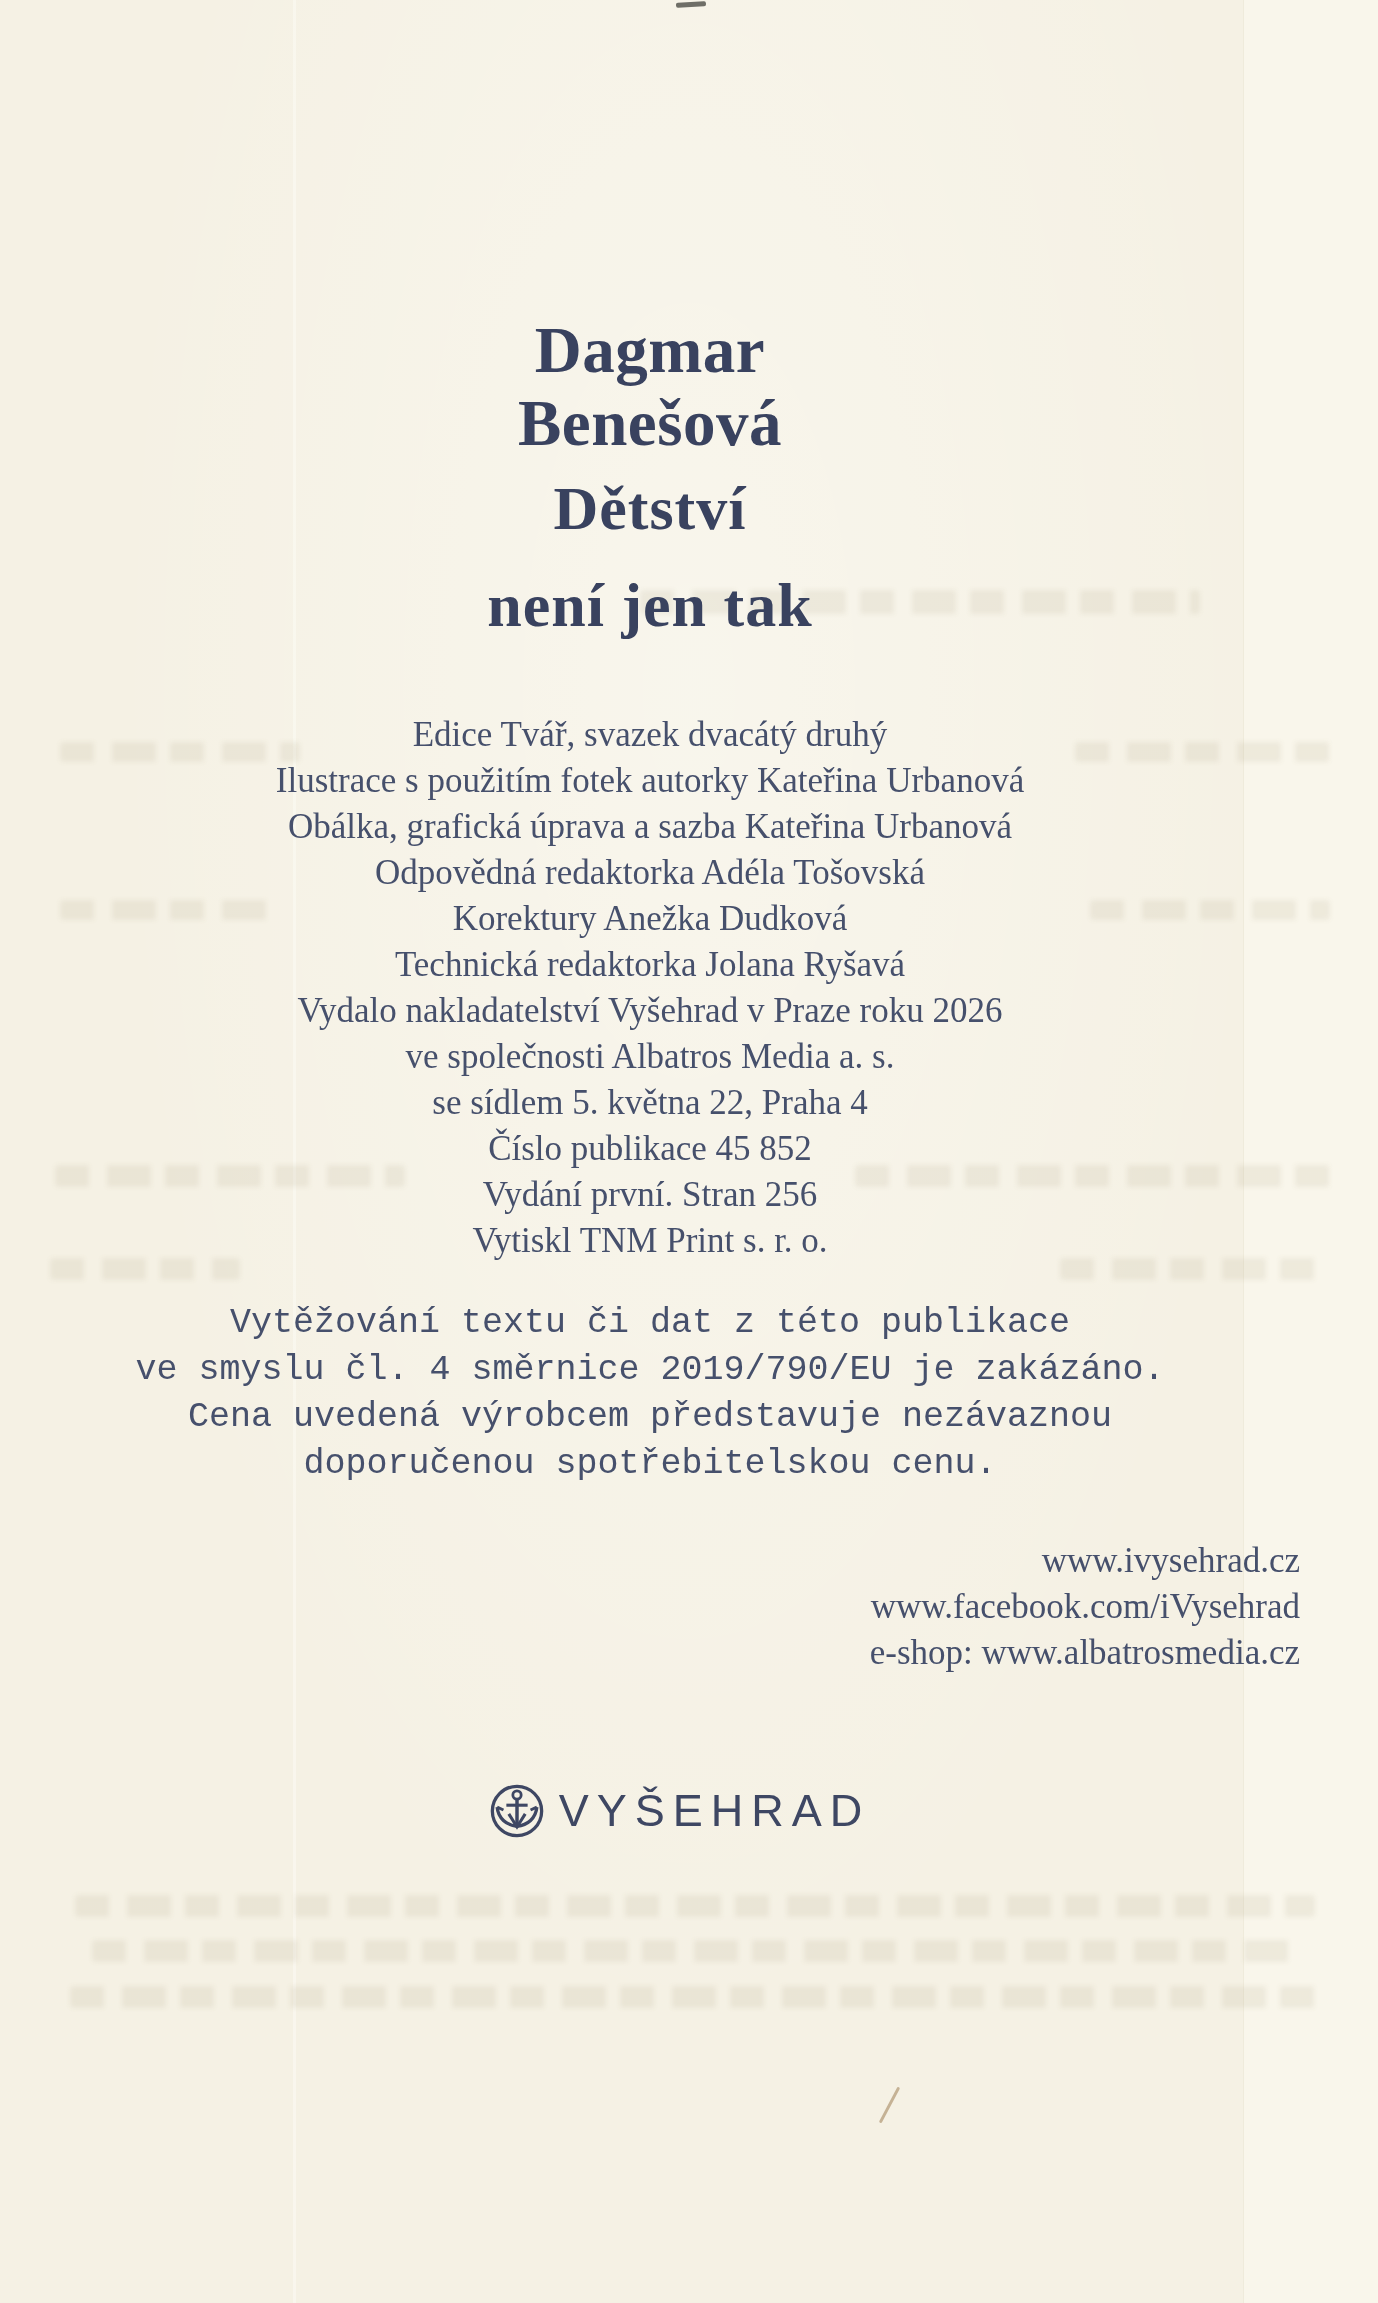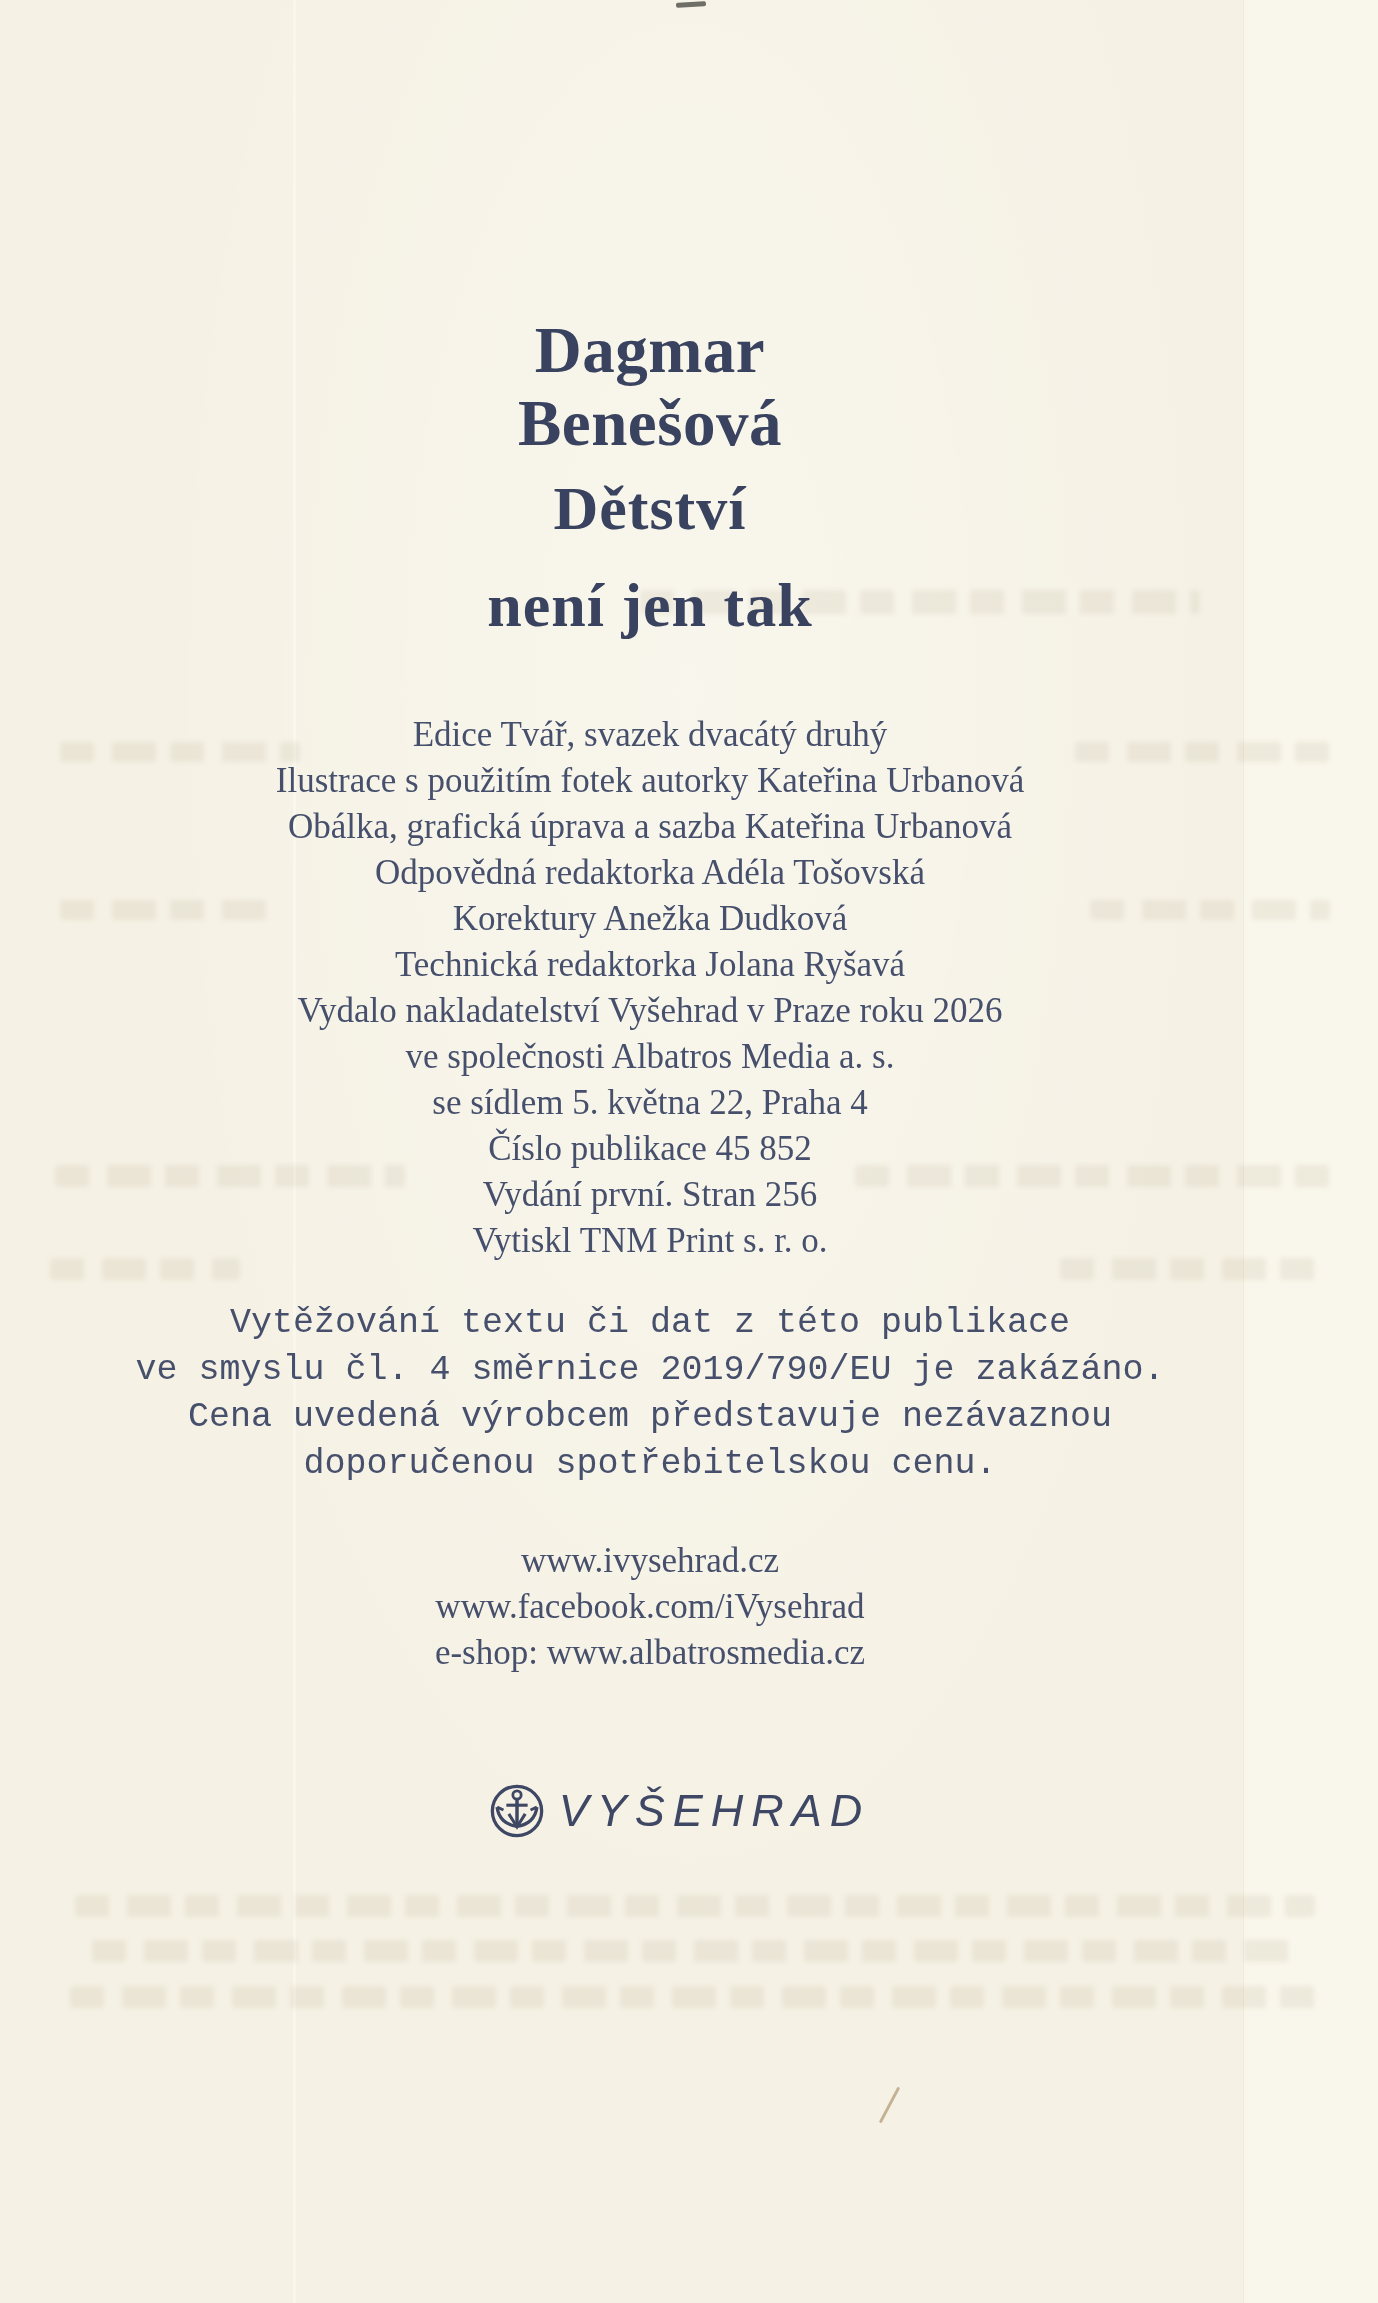--- a/index.html
+++ b/index.html
@@ -57,28 +57,28 @@
   .legal{
     position:absolute;top:1300px;left:0;width:100%;
     font-size:35px;line-height:47px;
     color:var(--ink_body,#46506c);
     font-family:Liberation Mono, monospace;
   }
   .links{
     position:absolute;top:1538px;left:0;width:100%;
     font-size:35px;line-height:46px;
     color:var(--ink_body,#46506c);
+    text-align:right;
   }
   .publisher-row{
     position:absolute;top:1782px;left:0;width:100%;
     display:flex;align-items:center;justify-content:center;
     gap:13px;
     transform:translateX(29px);
     color:var(--ink_logo,#3e4763);
-    font-style:italic;
   }
   .publisher-name{
     font-family:"Liberation Sans","DejaVu Sans",sans-serif;
     font-size:45px;font-weight:400;letter-spacing:8px;
     color:var(--ink_logo,#3e4763);
   }
   .logo-svg{display:block;}
   
   .bleed{
     position:absolute;

